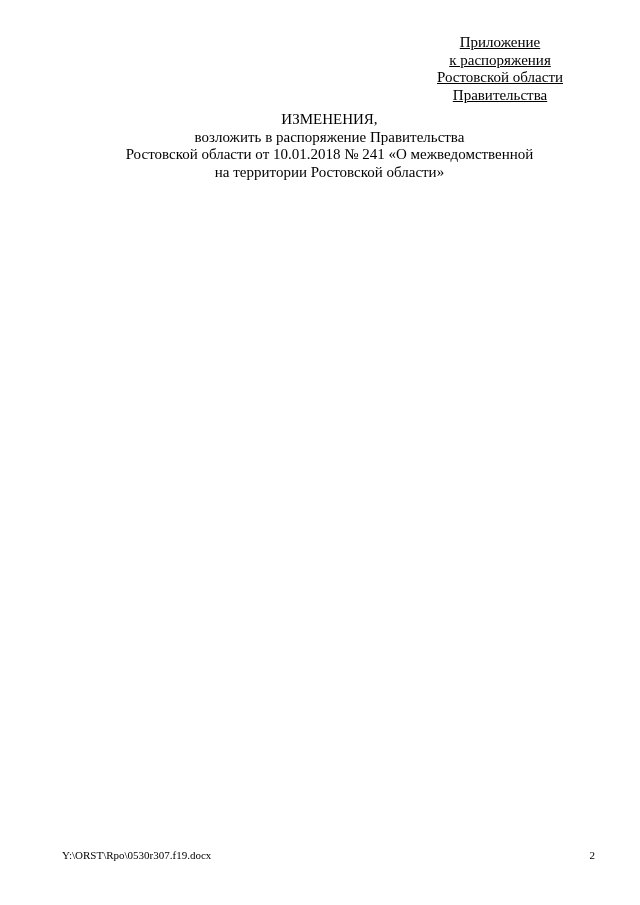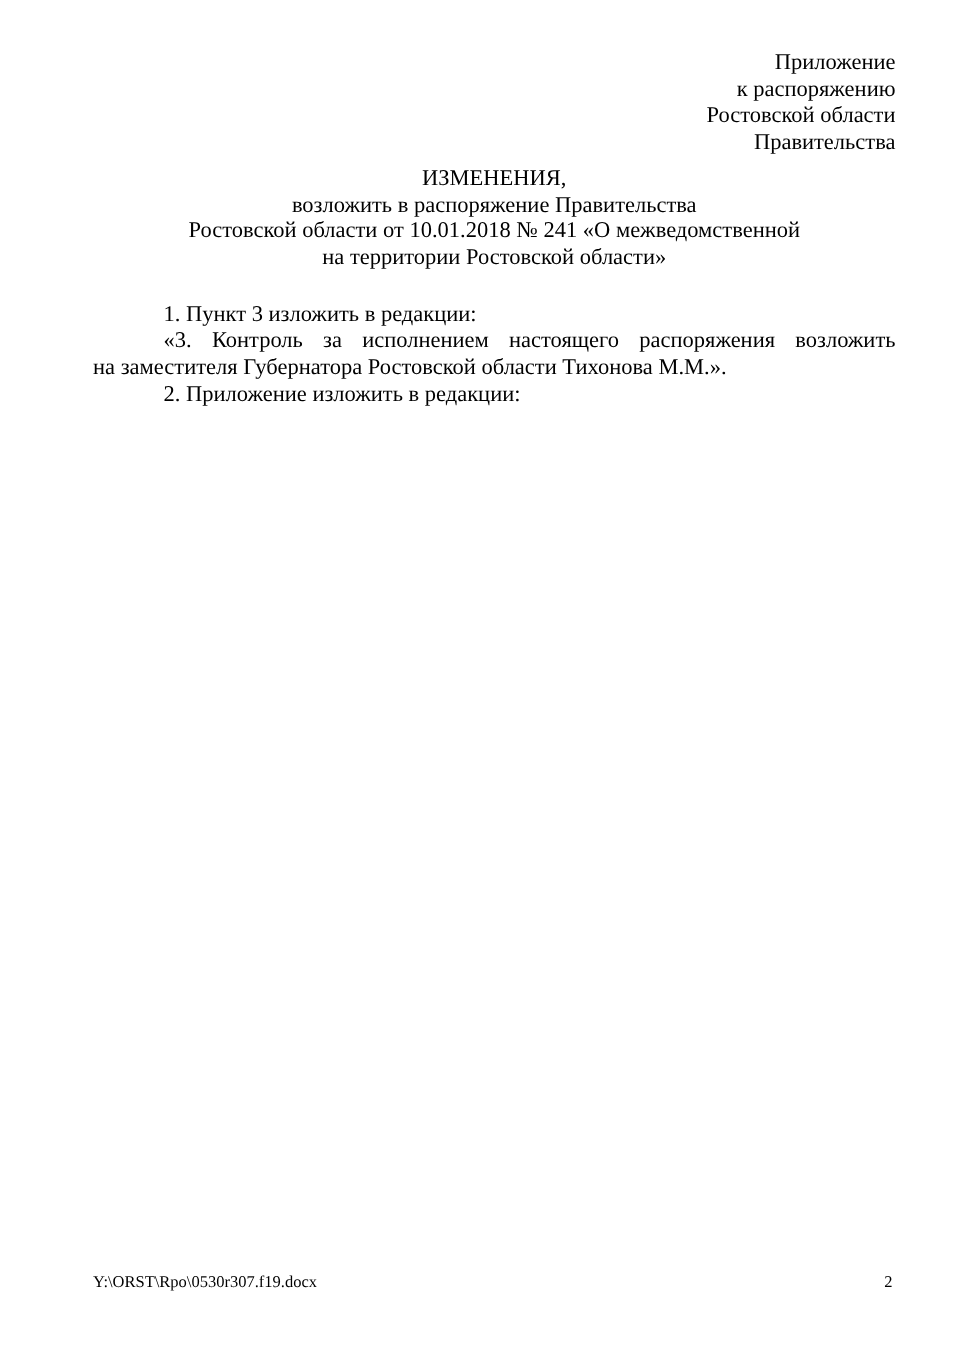--- a/index.html
+++ b/index.html
@@ -25,21 +25,22 @@
     left: 62px;
     right: 43px;
     top: 34px;
     font-size: 15px;
     line-height: 17.7px;
   }
   .annex-ref {
     width: 194px;
     margin-left: auto;
     margin-right: 0;
-    text-align: right;
+    text-align: center;
+    text-decoration: underline;
   }
   .doc-title {
     margin-top: 6px;
     text-align: center;
   }
   .body-text {
     margin-top: 20px;
   }
   .para {
     margin: 0;
@@ -66,38 +67,32 @@
 </style>
 </head>
 <body>
 
 <div class="page">
 
   <div class="content">
 
     <div class="annex-ref">
       <div>Приложение</div>
-      <div>к распоряжению</div>
+      <div>к распоряжения</div>
       <div>Ростовской области</div>
       <div>Правительства</div>
     </div>
 
     <div class="doc-title">
       <div>ИЗМЕНЕНИЯ,</div>
       <div>возложить в распоряжение Правительства</div>
       <div>Ростовской области от 10.01.2018 № 241 «О межведомственной</div>
       <div>на территории Ростовской области»</div>
     </div>
 
-    <div class="body-text">
-      <p class="para indent">1. Пункт 3 изложить в редакции:</p>
-      <p class="para indent justify-full">«3. Контроль за исполнением настоящего распоряжения возложить</p>
-      <p class="para">на заместителя Губернатора Ростовской области Тихонова М.М.».</p>
-      <p class="para indent">2. Приложение изложить в редакции:</p>
-    </div>
 
   </div>
 
   <div class="footer">
     <span>Y:\ORST\Rpo\0530r307.f19.docx</span>
     <span>2</span>
   </div>
 
 </div>
 

